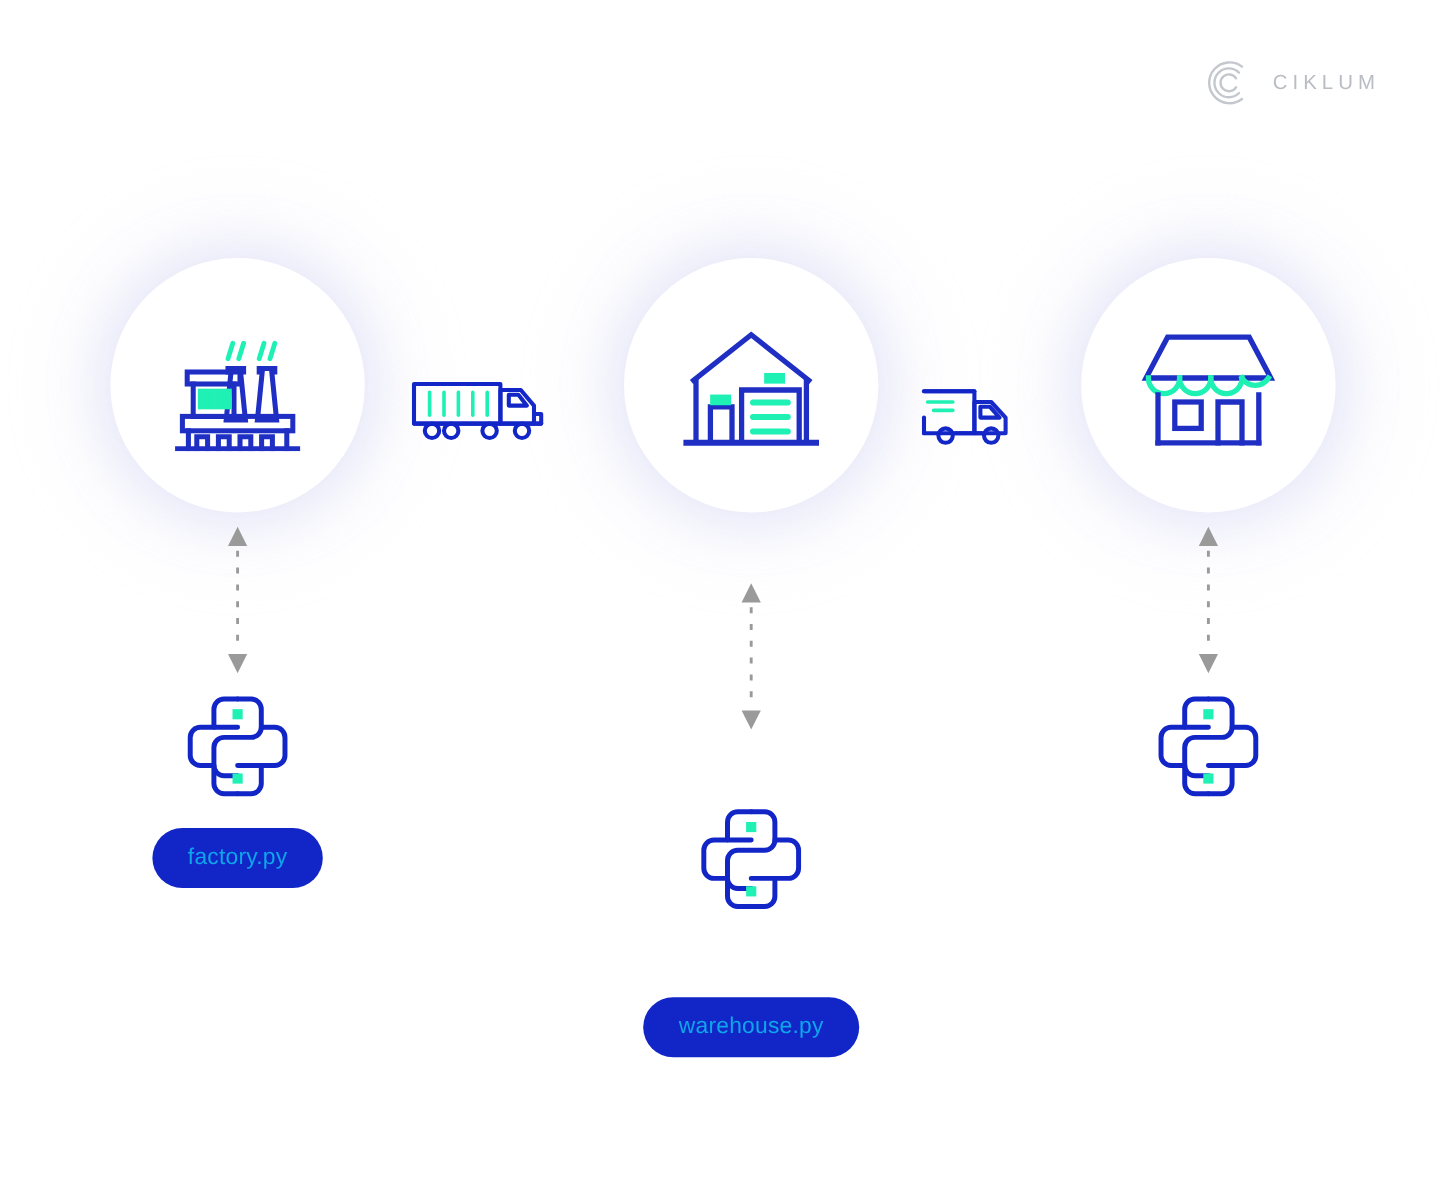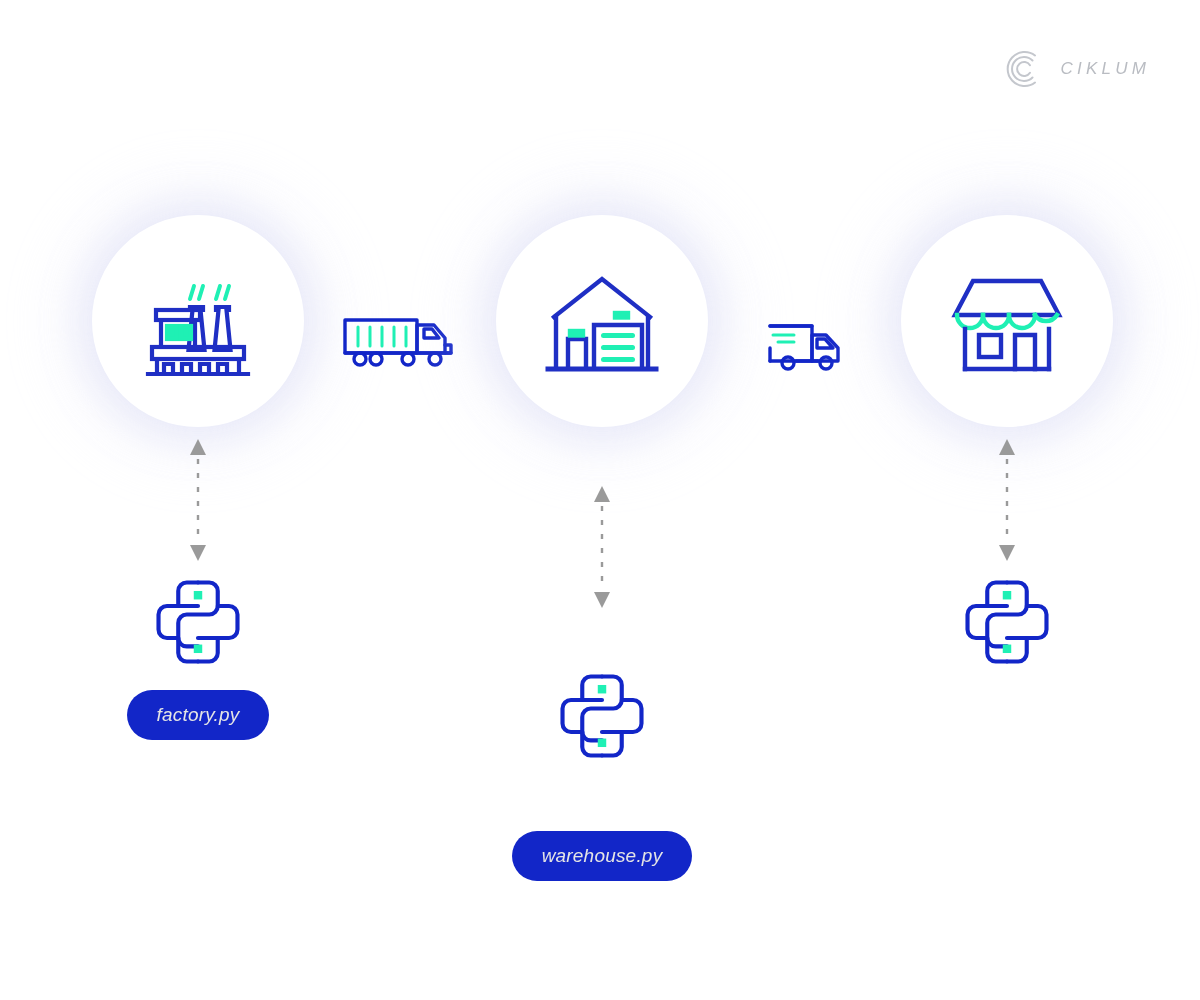--- a/index.html
+++ b/index.html
@@ -10,21 +10,20 @@
     background: #ffffff;
     font-family: "Liberation Sans", sans-serif;
     overflow: hidden;
   }
 
   #canvas {
     position: relative;
     width: 1200px;
     height: 1000px;
     background: #ffffff;
-    font-style: italic;
   }
 
   
   .brand {
     position: absolute;
     top: 48px;
     right: 50px;
     display: flex;
     align-items: center;
     gap: 16px;
@@ -41,21 +40,21 @@
   
   .node {
     position: absolute;
     width: 260px;
     top: 215px;
     display: flex;
     flex-direction: column;
     align-items: center;
   }
   .node-factory   { left: 68px; }
-  .node-warehouse { left: 472px; gap: 47px; }
+  .node-warehouse { left: 496px; gap: 47px; }
   .node-store     { left: 877px; }
 
   .circle-wrap {
     width: 212px;
     height: 212px;
     border-radius: 50%;
     background: #ffffff;
     box-shadow: 0 0 34px 14px rgba(222, 224, 245, 0.55),
                 0 0 70px 26px rgba(234, 235, 250, 0.40);
     display: flex;
@@ -74,21 +73,21 @@
   
   .py-logo { margin-top: 14px; }
   .py-logo svg { display: block; }
 
   
   .pill {
     margin-top: 21px;
     height: 50px;
     border-radius: 25px;
     background: #1226c8;
-    color: #e5e5e5;
+    color: #0ea5e9;
     display: flex;
     align-items: center;
     justify-content: center;
     padding: 0 30px;
     font-size: 19px;
     font-family: "Liberation Sans", sans-serif;
     letter-spacing: 0.2px;
     white-space: nowrap;
   }
 

